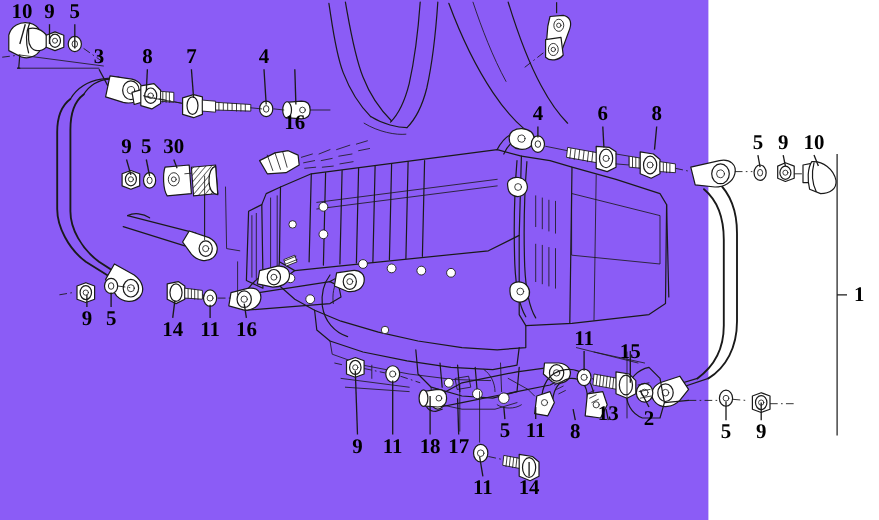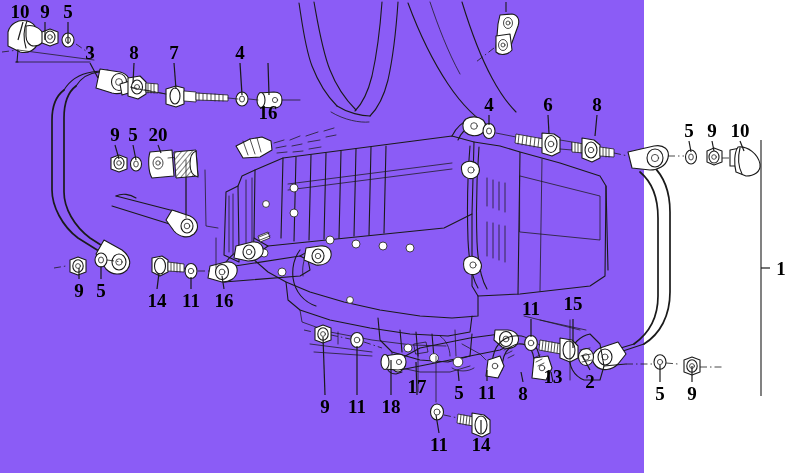--- a/index.html
+++ b/index.html
@@ -458,40 +458,40 @@
       <div class="callout c-center" style="left: 20px; top: 11px;">10</div>
       <div class="callout c-center" style="left: 45px; top: 11px;">9</div>
       <div class="callout c-center" style="left: 68px; top: 11px;">5</div>
       <div class="callout c-center" style="left: 90px; top: 52px;">3</div>
       <div class="callout c-center" style="left: 134px; top: 52px;">8</div>
       <div class="callout c-center" style="left: 174px; top: 52px;">7</div>
       <div class="callout c-center" style="left: 240px; top: 52px;">4</div>
       <div class="callout c-center" style="left: 268px; top: 68px; margin-top: 44px;">16</div>
       <div class="callout c-center" style="left: 115px; top: 134px;">9</div>
       <div class="callout c-center" style="left: 133px; top: 134px;">5</div>
-      <div class="callout c-center" style="left: 158px; top: 134px;">20</div>
+      <div class="callout c-center" style="left: 158px; top: 134px;">30</div>
       <div class="callout c-center" style="left: 489px; top: 104px;">4</div>
       <div class="callout c-center" style="left: 548px; top: 104px;">6</div>
       <div class="callout c-center" style="left: 597px; top: 104px;">8</div>
       <div class="callout c-center" style="left: 689px; top: 130px;">5</div>
       <div class="callout c-center" style="left: 712px; top: 130px;">9</div>
       <div class="callout c-center" style="left: 740px; top: 130px;">10</div>
       <div class="callout c-center" style="left: 781px; top: 268px;">1</div>
       <div class="callout c-center" style="left: 79px; top: 290px;">9</div>
       <div class="callout c-center" style="left: 101px; top: 290px;">5</div>
       <div class="callout c-center" style="left: 157px; top: 300px;">14</div>
       <div class="callout c-center" style="left: 191px; top: 300px;">11</div>
       <div class="callout c-center" style="left: 224px; top: 300px;">16</div>
       <div class="callout c-center" style="left: 531px; top: 308px;">11</div>
-      <div class="callout c-center" style="left: 573px; top: 303px;">15</div>
+      <div class="callout c-center" style="left: 573px; top: 320px;">15</div>
       <div class="callout c-center" style="left: 590px; top: 381px;">2</div>
       <div class="callout c-center" style="left: 325px; top: 406px;">9</div>
       <div class="callout c-center" style="left: 357px; top: 406px;">11</div>
       <div class="callout c-center" style="left: 391px; top: 406px;">18</div>
-      <div class="callout c-center" style="left: 417px; top: 386px; text-align: right;">17</div>
+      <div class="callout c-center" style="left: 417px; top: 406px; text-align: right;">17</div>
       <div class="callout c-center" style="left: 459px; top: 392px;">5</div>
       <div class="callout c-center" style="left: 487px; top: 392px;">11</div>
       <div class="callout c-center" style="left: 523px; top: 393px;">8</div>
       <div class="callout c-center" style="left: 553px; top: 376px;">13</div>
       <div class="callout c-center" style="left: 439px; top: 444px;">11</div>
       <div class="callout c-center" style="left: 481px; top: 444px;">14</div>
       <div class="callout c-center" style="left: 660px; top: 393px;">5</div>
       <div class="callout c-center" style="left: 692px; top: 393px;">9</div>
     </div>
 

